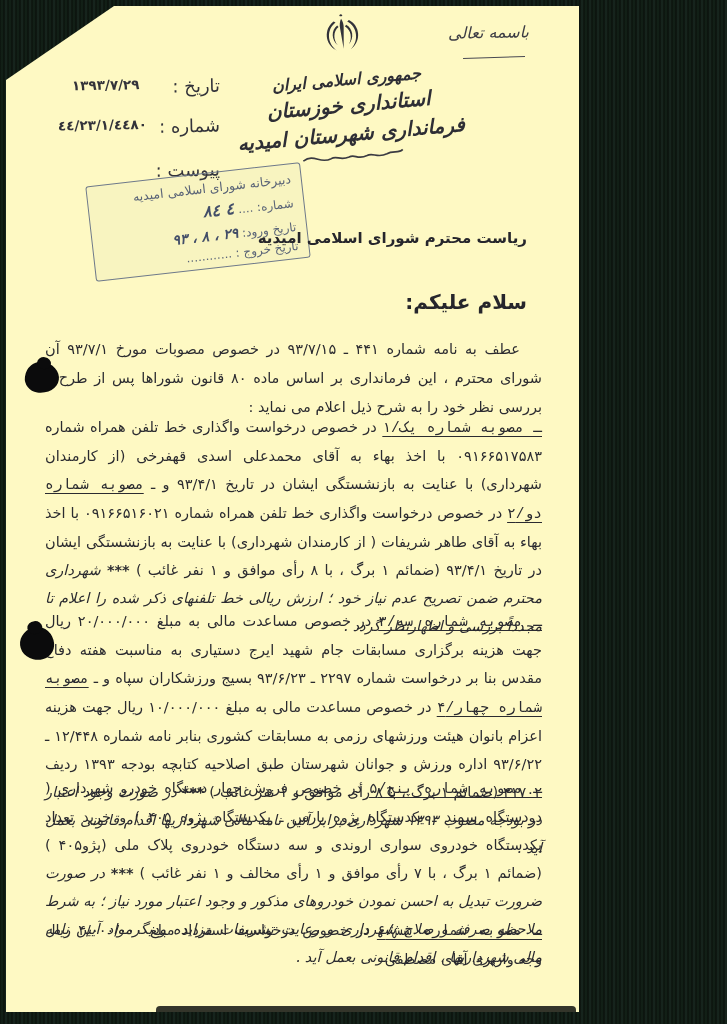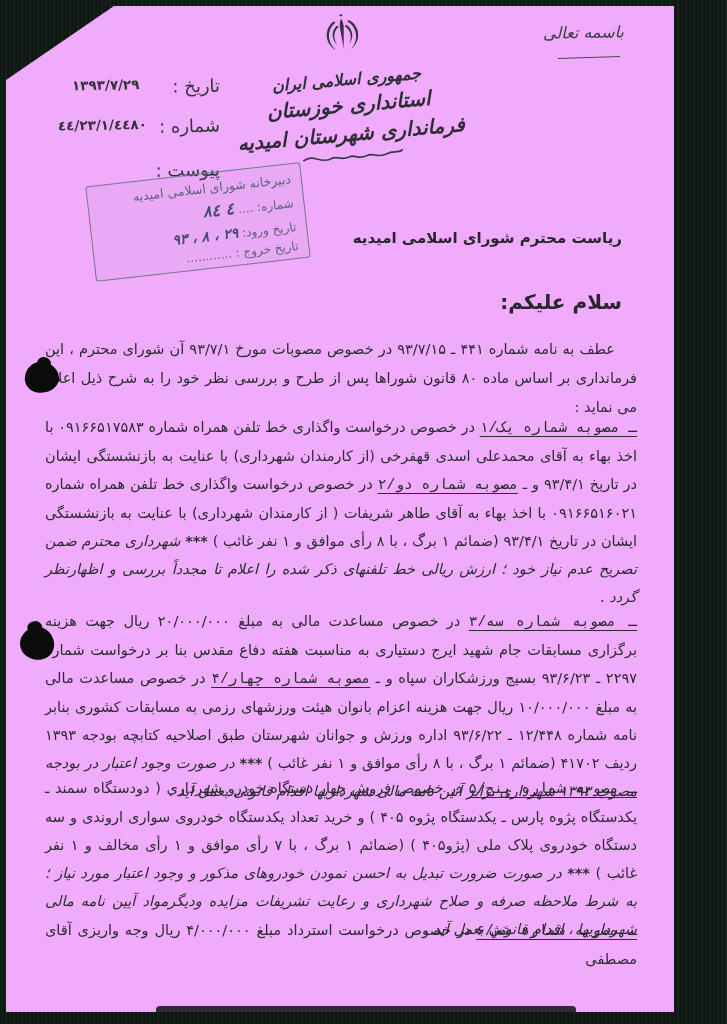--- a/index.html
+++ b/index.html
@@ -3,23 +3,23 @@
 <meta charset="utf-8">
 <style>
   html,body{margin:0;padding:0;}
   body{
     width:727px;height:1024px;position:relative;overflow:hidden;
     background:
       repeating-linear-gradient(90deg,#0b120c 0px,#14241a 2px,#0a100b 4px,#1a2a22 6px,#0b120c 8px);
     font-family:"DejaVu Sans",sans-serif;
   }
   .page{
-    position:absolute;left:6px;top:6px;width:668px;height:1006px;
+    position:absolute;left:6px;top:6px;width:573px;height:1006px;
     background:linear-gradient(135deg,#efefec 0%,#f4f4f1 22%,#f1f1ee 55%,#ececе9 100%);
-    background-color:#f0abfc;
+    background-color:#fef9c3;
     clip-path:polygon(108px 0,100% 0,100% 100%,0 100%,0 74px);
     color:#2b2b30;
   }
   
   .bismillah{
     position:absolute;top:17px;right:50px;font-size:16px;color:#3c3c44;
     font-family:"DejaVu Serif",serif;font-style:italic;transform:rotate(-1deg);
   }
   .bismillah-dash{position:absolute;top:51px;right:54px;width:62px;height:0;
     border-top:1.6px solid #4a4a52;transform:rotate(-2deg);}

